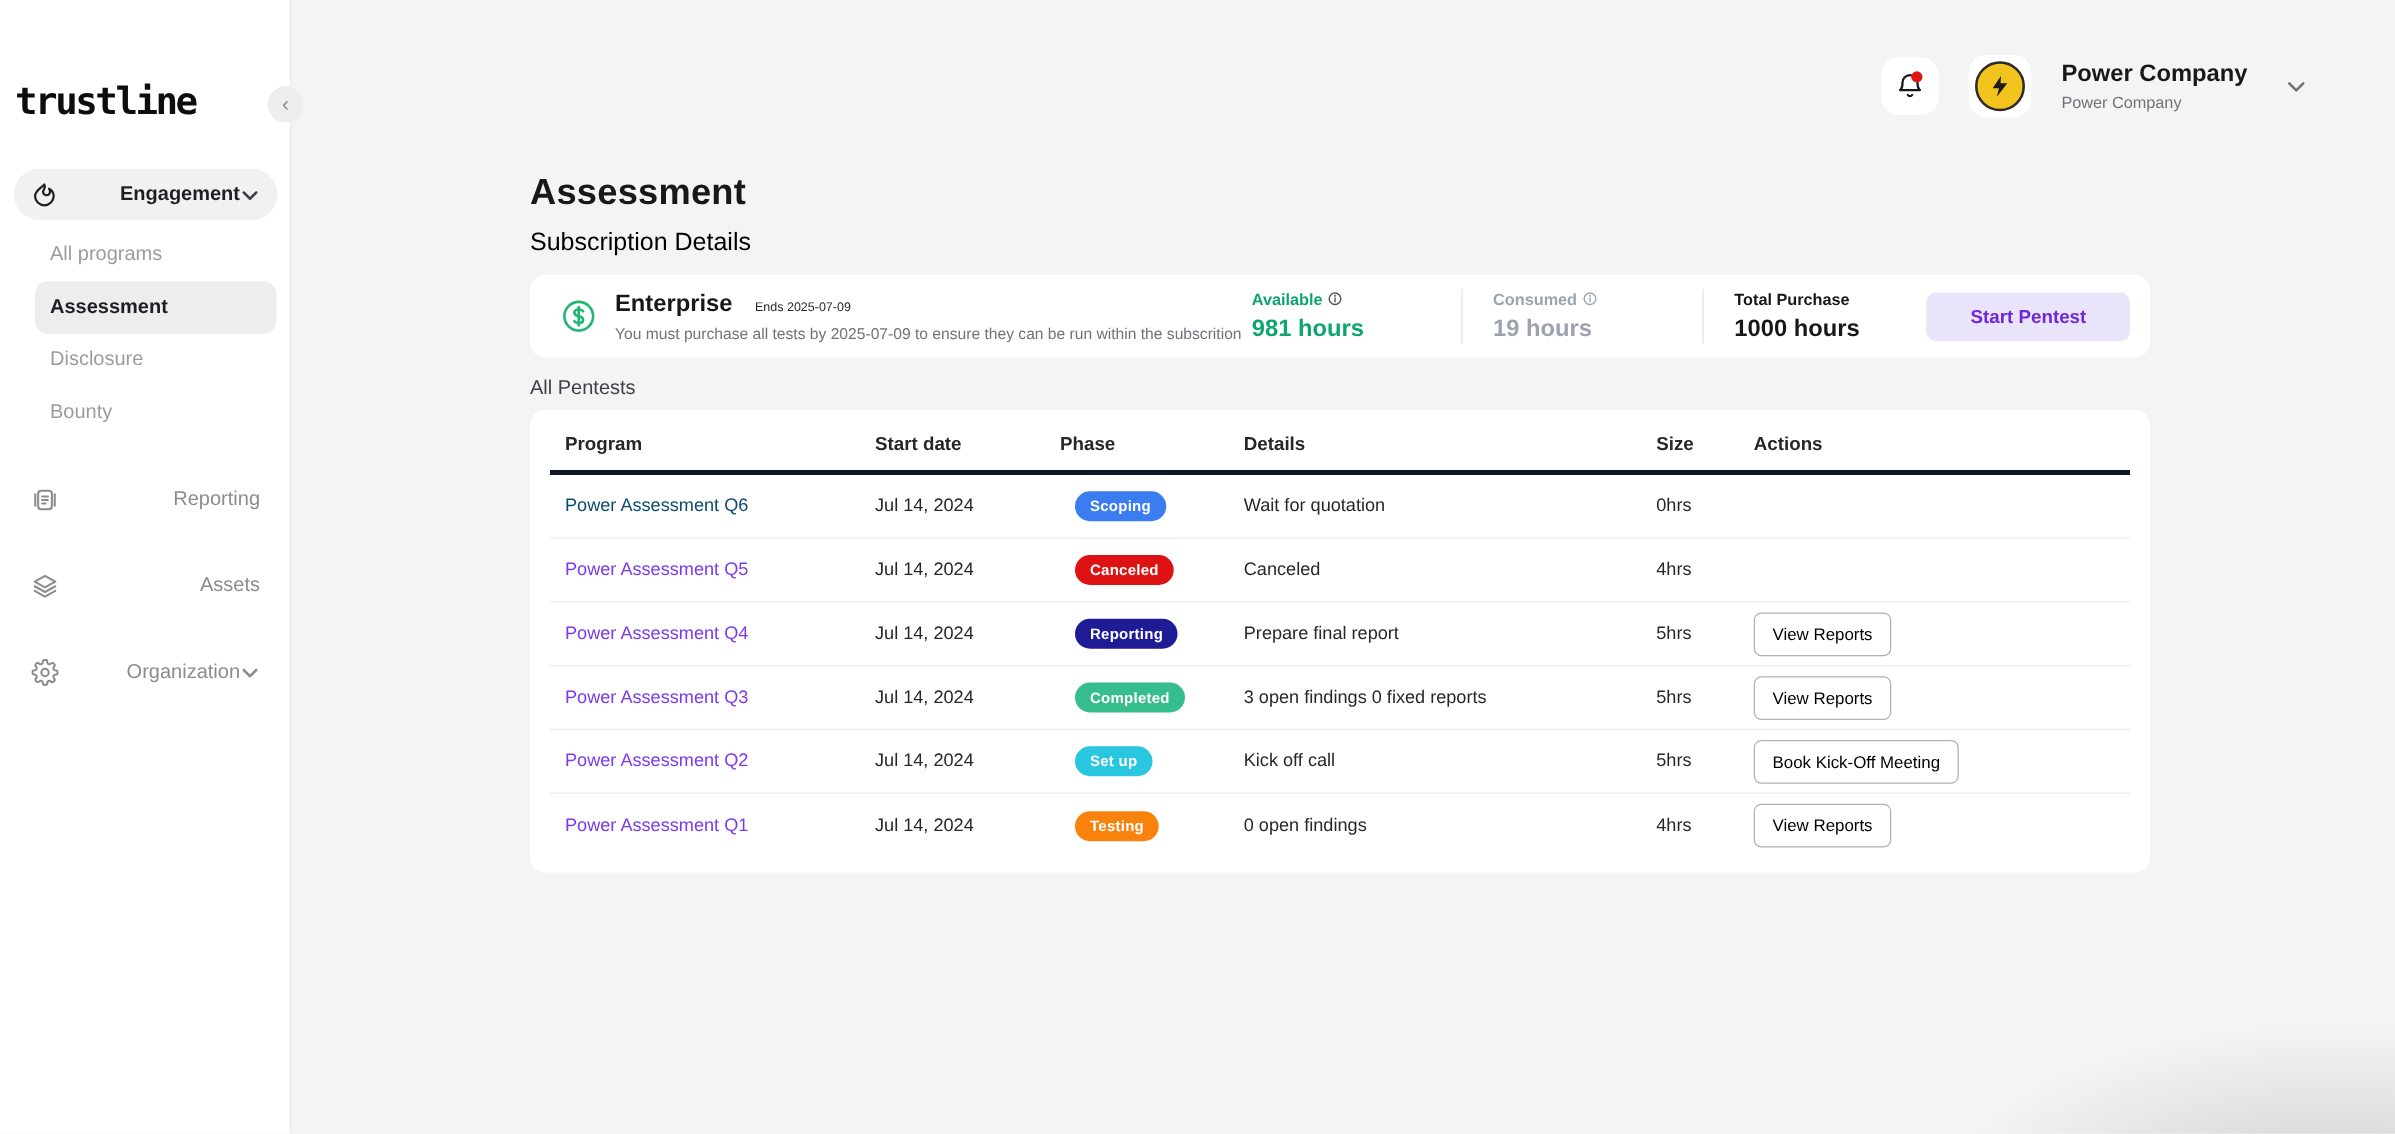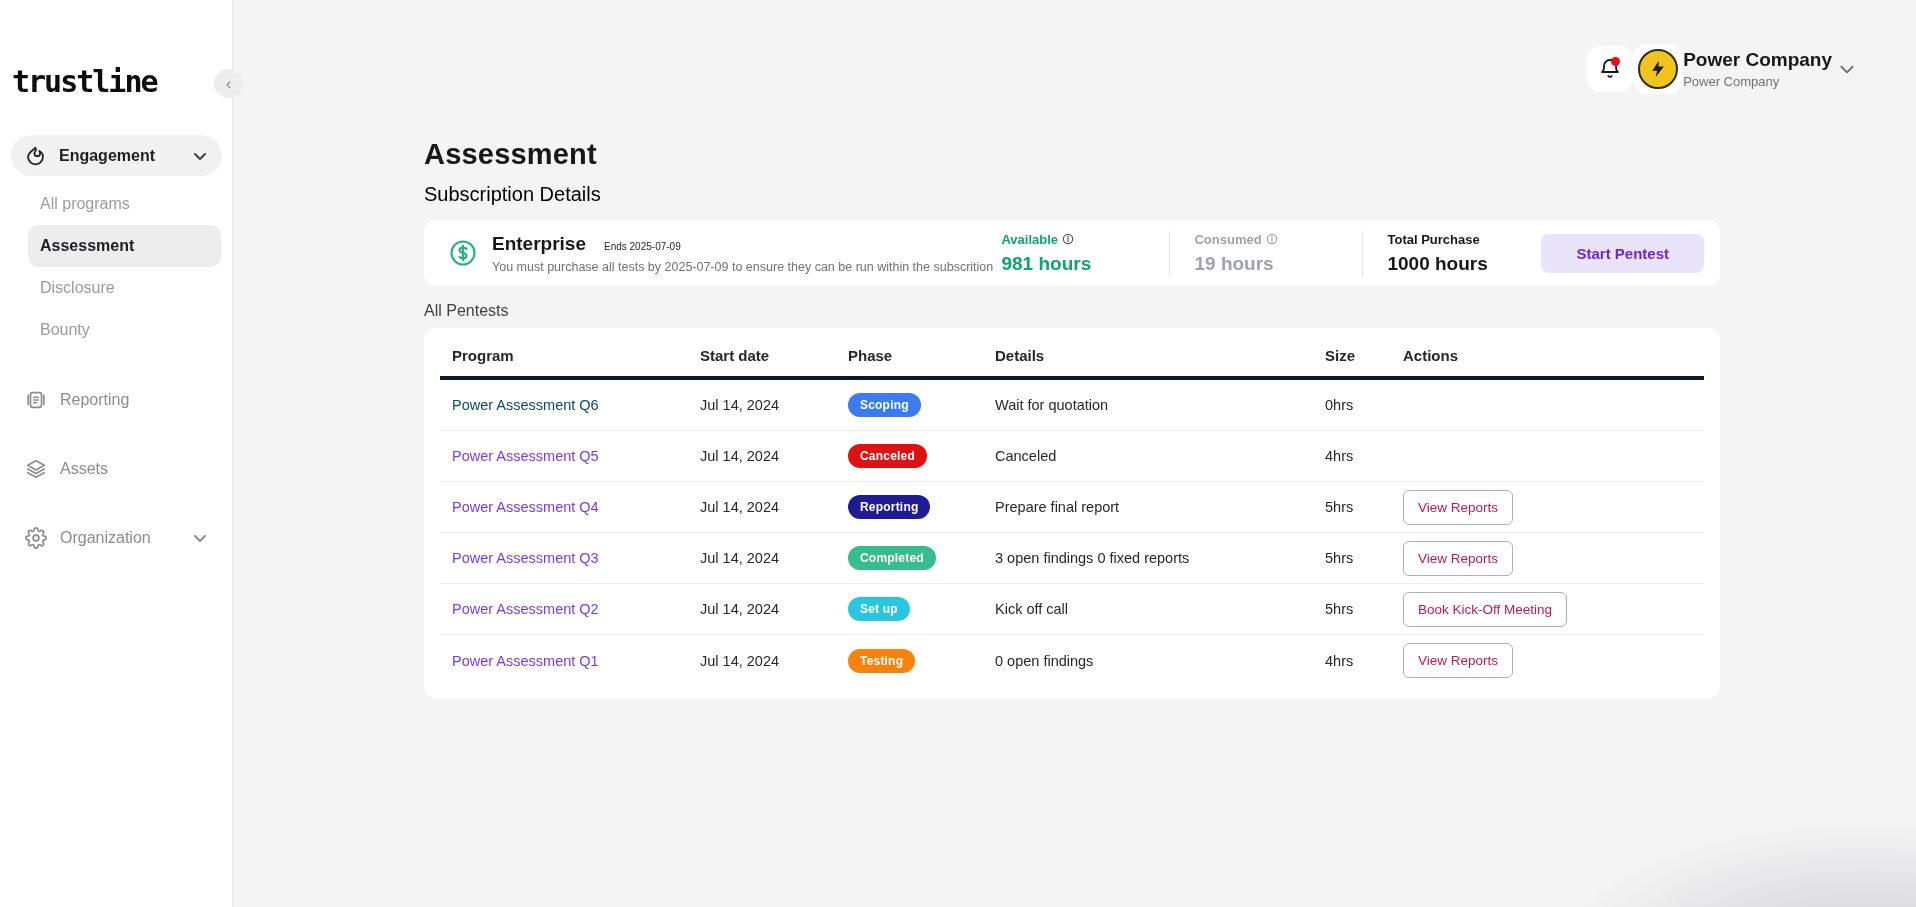--- a/index.html
+++ b/index.html
@@ -27,37 +27,37 @@
     display:flex; align-items:center; justify-content:center;
     font-size:17px; line-height:1; cursor:pointer; border:none; z-index:3;
   }
   .nav { position:absolute; left:0; top:135px; width:233px; }
   .nav-group-item {
     margin:0 11px; height:41px; border-radius:21px;
     display:flex; align-items:center; padding:0 14px; cursor:pointer;
   }
   .nav-group-item.active { background:#f1f1f2; }
   .nav-group-item .nav-label {
-    margin-left:13px; flex:1; font-size:16px; font-weight:700; color:#1f1f23;
+    margin-left:13px; flex:1; font-size:16px; font-weight:700; color:#1f1f23;text-align:right;
   }
   .nav-group-item.muted .nav-label { color:#8b8b90; font-weight:500; }
   .nav-group-item.muted { margin-top:28px; }
   .subnav { margin-top:7px; }
   .subnav-item {
     margin:0 12px 0 28px; height:42px; border-radius:10px;
     display:flex; align-items:center; padding-left:12px;
     font-size:16px; font-weight:500; color:#9b9ba0; cursor:pointer;
   }
   .subnav-item.active { background:#ededee; color:#1f1f23; font-weight:700; }
   .icon-svg { flex:0 0 auto; display:block; }
 
   
   .topbar {
-    position:absolute; top:44px; right:60px;
-    display:flex; align-items:center; gap:0; z-index:1;
+    position:absolute; top:44px; right:70px;
+    display:flex; align-items:center; gap:24px; z-index:1;
   }
   .icon-btn {
     width:46px; height:46px; border-radius:14px; background:#ffffff;
     display:flex; align-items:center; justify-content:center;
     border:none; cursor:pointer; position:relative;
   }
   .avatar-box {
     width:50px; height:50px; border-radius:14px; background:#ffffff;
     display:flex; align-items:center; justify-content:center; cursor:pointer;
   }
@@ -107,25 +107,25 @@
     display:grid;
     grid-template-columns:248px 148px 147px 330px 78px 1fr;
     align-items:center; padding-left:12px;
   }
   .thead { height:46px; border-bottom:4px solid #0f172a; font-size:15px; font-weight:700; color:#27272a; }
   .trow  { height:51px; border-bottom:1px solid #ebebed; font-size:14.5px; color:#27272a; }
   .trow:last-child { border-bottom:none; }
   .plink { color:#7c3aed; text-decoration:none; font-weight:500; cursor:pointer; }
   .badge {
     display:inline-block; padding:5px 12px; border-radius:999px;
-    color:#ffffff; font-size:12px; font-weight:700; letter-spacing:0.2px;
+    color:#ffffff; font-size:12px; font-weight:700; letter-spacing:0.2px;margin-left:12px;
   }
   .action-btn {
     background:#ffffff; border:1px solid #b0b0b5; border-radius:6px;
-    color:#be185d; font-size:13.5px; padding:9px 14px; cursor:pointer;
+    color:#000000; font-size:13.5px; padding:9px 14px; cursor:pointer;
     font-family:"Liberation Sans", sans-serif;
   }
   .notif-dot {
     position:absolute; top:11px; right:13px; width:9px; height:9px;
     border-radius:50%; background:#e11414;
   }
   .corner-shadow {
     position:absolute; right:0; bottom:0; width:420px; height:150px;
     background:radial-gradient(120% 150% at 88% 135%, rgba(55,55,65,0.20), rgba(55,55,65,0) 62%);
     pointer-events:none;

